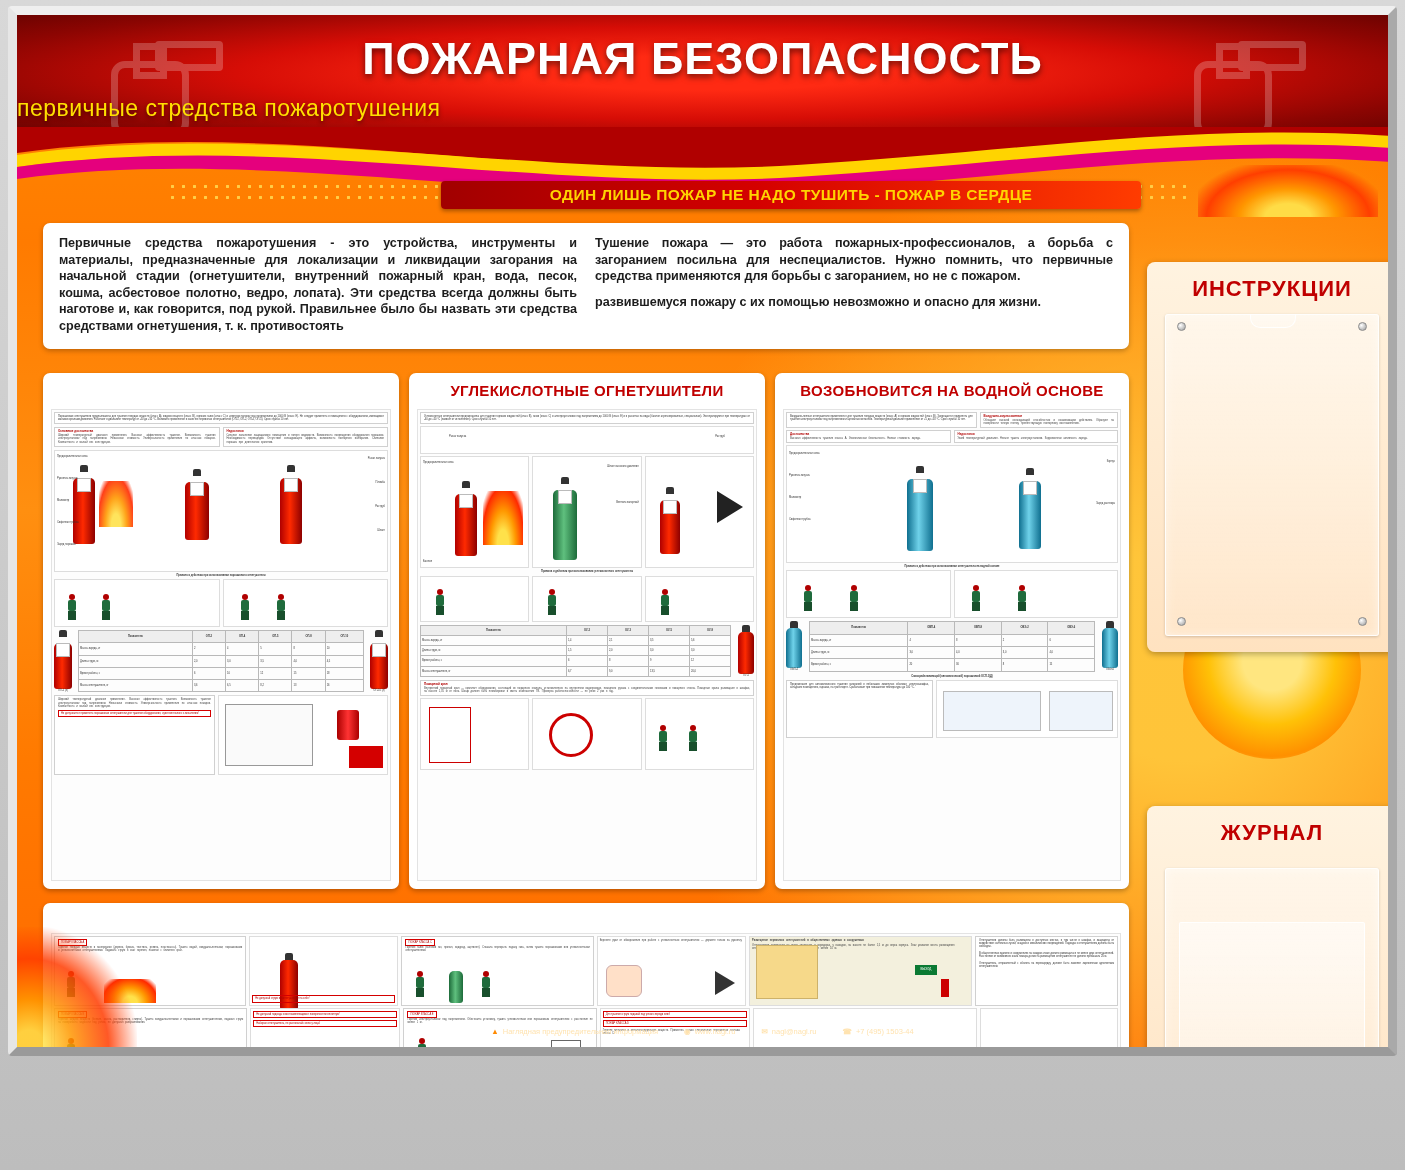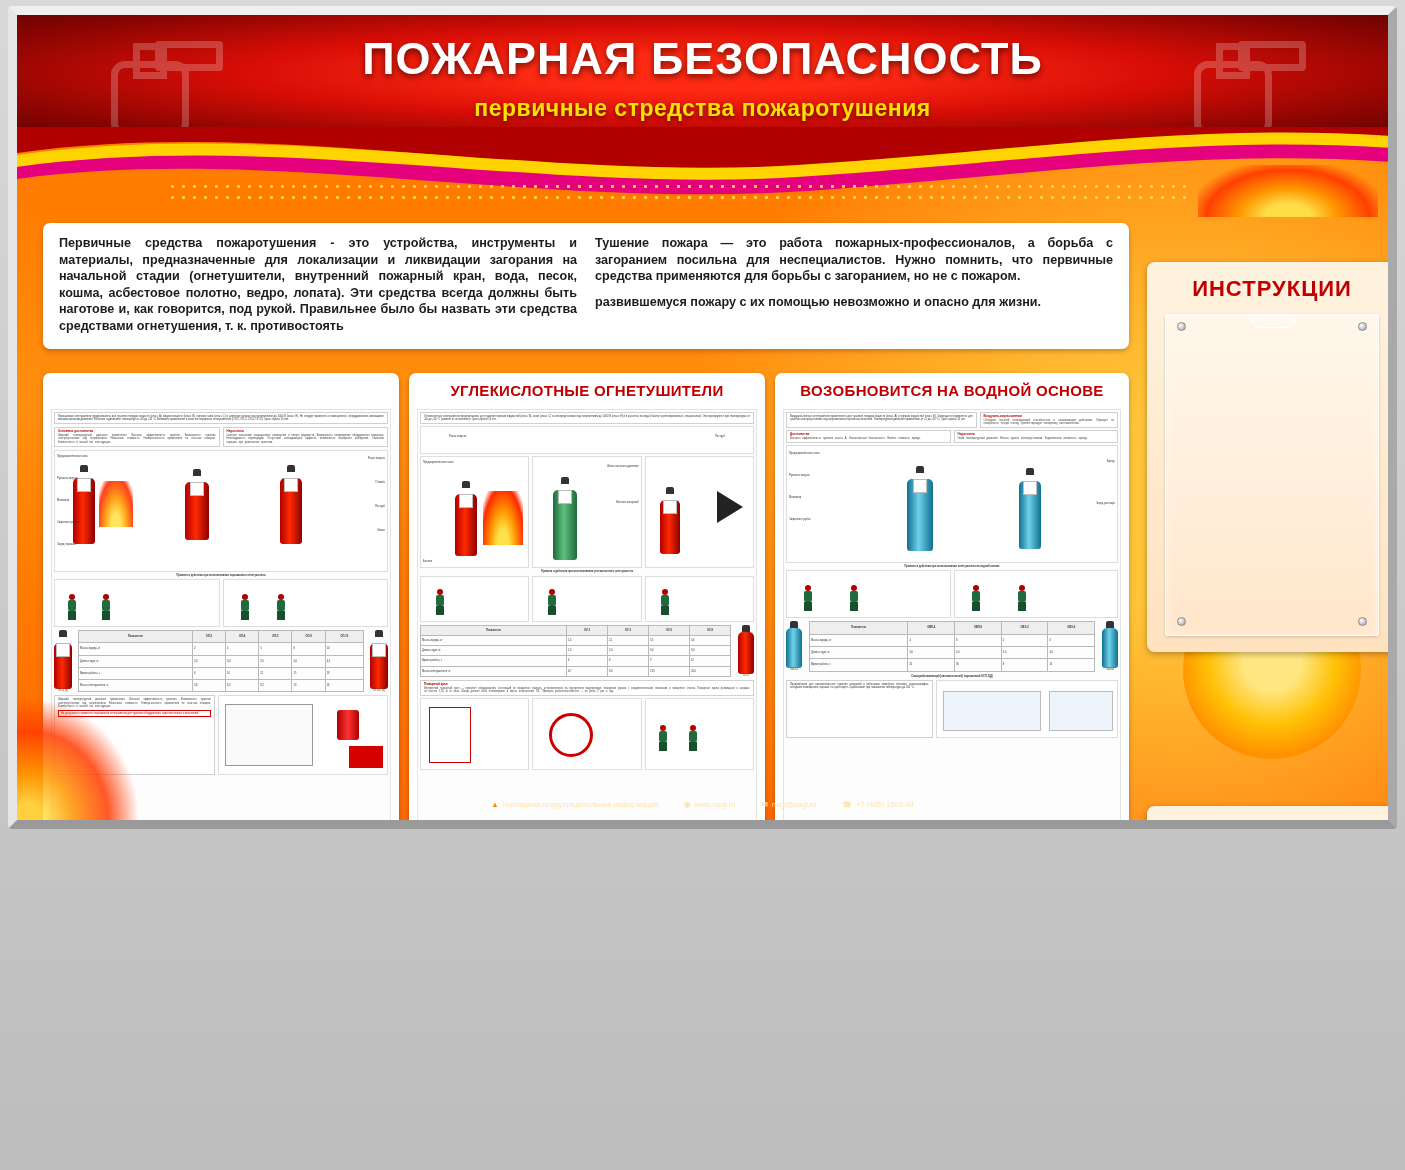--- a/index.html
+++ b/index.html
@@ -7,21 +7,21 @@
     width:1405px;height:1170px;overflow:hidden;
     font-family:"Liberation Sans", sans-serif;
     background:#c8c8c8;
   }
   .board{
     position:absolute;left:0;top:0;width:1405px;height:1170px;
     background:linear-gradient(180deg,#d8d8d8 0%,#bdbdbd 100%);
   }
   
   .frame{
-    position:absolute;left:8px;top:6px;width:1389px;height:823px;
+    position:absolute;left:8px;top:6px;width:1389px;height:1050px;
     border:9px solid;
     border-color:#efefef #a9a9a9 #9a9a9a #e6e6e6;
     border-radius:4px;
     box-sizing:border-box;
     background:#fff;
     overflow:hidden;
   }
   .inner{
     position:absolute;left:0;top:0;right:0;bottom:0;
     background:
@@ -42,22 +42,22 @@
   .hdr-ext.right{right:86px}
   .hdr-ext .body{position:absolute;left:22px;top:24px;width:64px;height:62px;border:7px solid #fff;border-radius:14px;}
   .hdr-ext .neck{position:absolute;left:44px;top:6px;width:20px;height:22px;border:7px solid #fff;}
   .hdr-ext .horn{position:absolute;left:66px;top:4px;width:54px;height:16px;border:7px solid #fff;border-radius:4px;}
   .title{
     position:absolute;left:0;top:18px;width:100%;text-align:center;
     font-size:45px;font-weight:bold;color:#fff;letter-spacing:1px;
     text-shadow:0 3px 6px rgba(0,0,0,.55);
   }
   .subtitle{
-    position:absolute;left:0;top:80px;width:100%;text-align:center;
-    font-size:23px;font-weight:bold;color:#ffe000;letter-spacing:.5px;
+    position:absolute;left:0;top:80px;width:100%;text-align:left;
+    font-size:23px;font-weight:normal;color:#ffe000;letter-spacing:.5px;
     text-shadow:0 2px 4px rgba(0,0,0,.5);
   }
   
   .swoosh{
     position:absolute;left:0;top:112px;width:100%;height:92px;overflow:hidden;
   }
   .swoosh svg{position:absolute;left:0;top:0}
   .dots{
     position:absolute;left:150px;top:166px;width:1020px;height:26px;
     background-image:radial-gradient(#ffd24a 1.4px, rgba(0,0,0,0) 1.6px);
@@ -219,20 +219,21 @@
       <div class="swoosh">
         <svg width="1389" height="92" viewBox="0 0 1389 92">
           <path d="M0,26 C260,-10 520,56 780,40 C1010,26 1180,-4 1389,12 L1389,0 L0,0 Z" fill="#b00000"></path>
           <path d="M0,40 C250,6 520,70 790,52 C1020,36 1190,8 1389,24 L1389,10 C1180,-6 1010,24 780,38 C520,54 260,-8 0,28 Z" fill="#ffd400"></path>
           <path d="M0,52 C250,18 520,82 790,64 C1020,48 1190,20 1389,36 L1389,22 C1180,6 1010,36 780,50 C520,66 260,4 0,40 Z" fill="#e5007d"></path>
           <path d="M0,92 L1389,92 L1389,36 C1180,20 1010,50 780,64 C520,80 250,16 0,52 Z" fill="#ff8a00" opacity="0"></path>
         </svg>
       </div>
       <div class="dots"></div>
       <div class="flame-r"></div>
+      <div class="slogan">ОДИН ЛИШЬ ПОЖАР НЕ НАДО ТУШИТЬ - ПОЖАР В СЕРДЦЕ</div>
 
       <div class="intro">
         <div class="col">
           <p>Первичные средства пожаротушения - это устройства, инструменты и материалы, предназначенные для локализации и ликвидации загорания на начальной стадии (огнетушители, внутренний пожарный кран, вода, песок, кошма, асбестовое полотно, ведро, лопата). Эти средства всегда должны быть наготове и, как говорится, под рукой. Правильнее было бы назвать эти средства средствами огнетушения, т. к. противостоять</p>
         </div>
         <div class="col">
           <p>Тушение пожара — это работа пожарных-профессионалов, а борьба с загоранием посильна для неспециалистов. Нужно помнить, что первичные средства применяются для борьбы с загоранием, но не с пожаром.</p>
           <p>развившемуся пожару с их помощью невозможно и опасно для жизни.</p>
         </div>
       </div>

